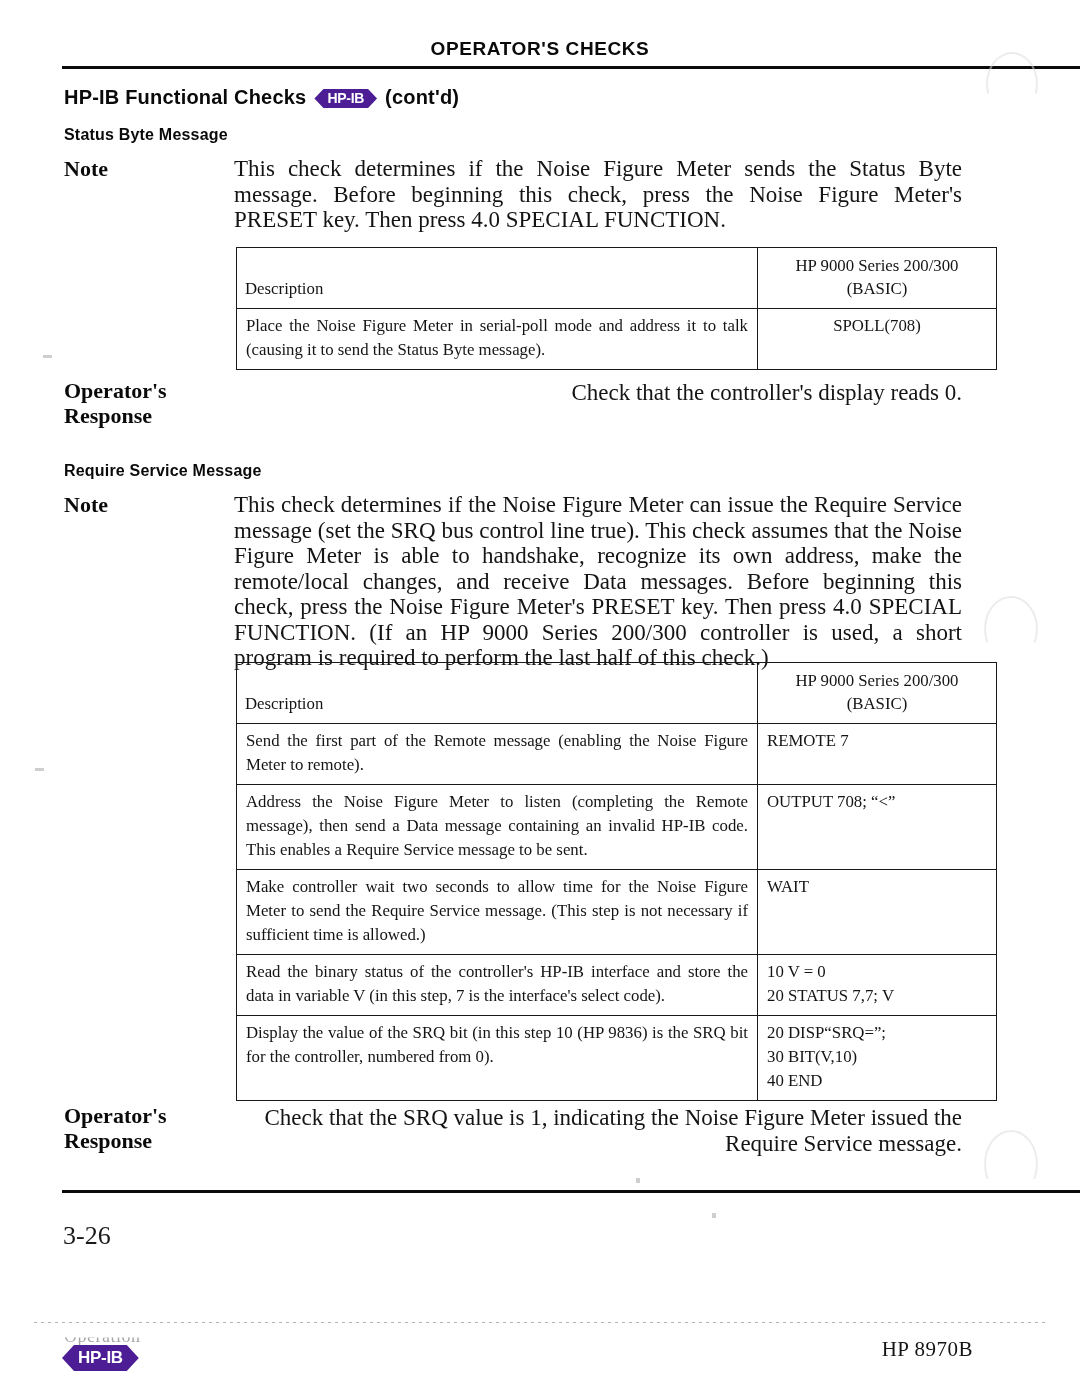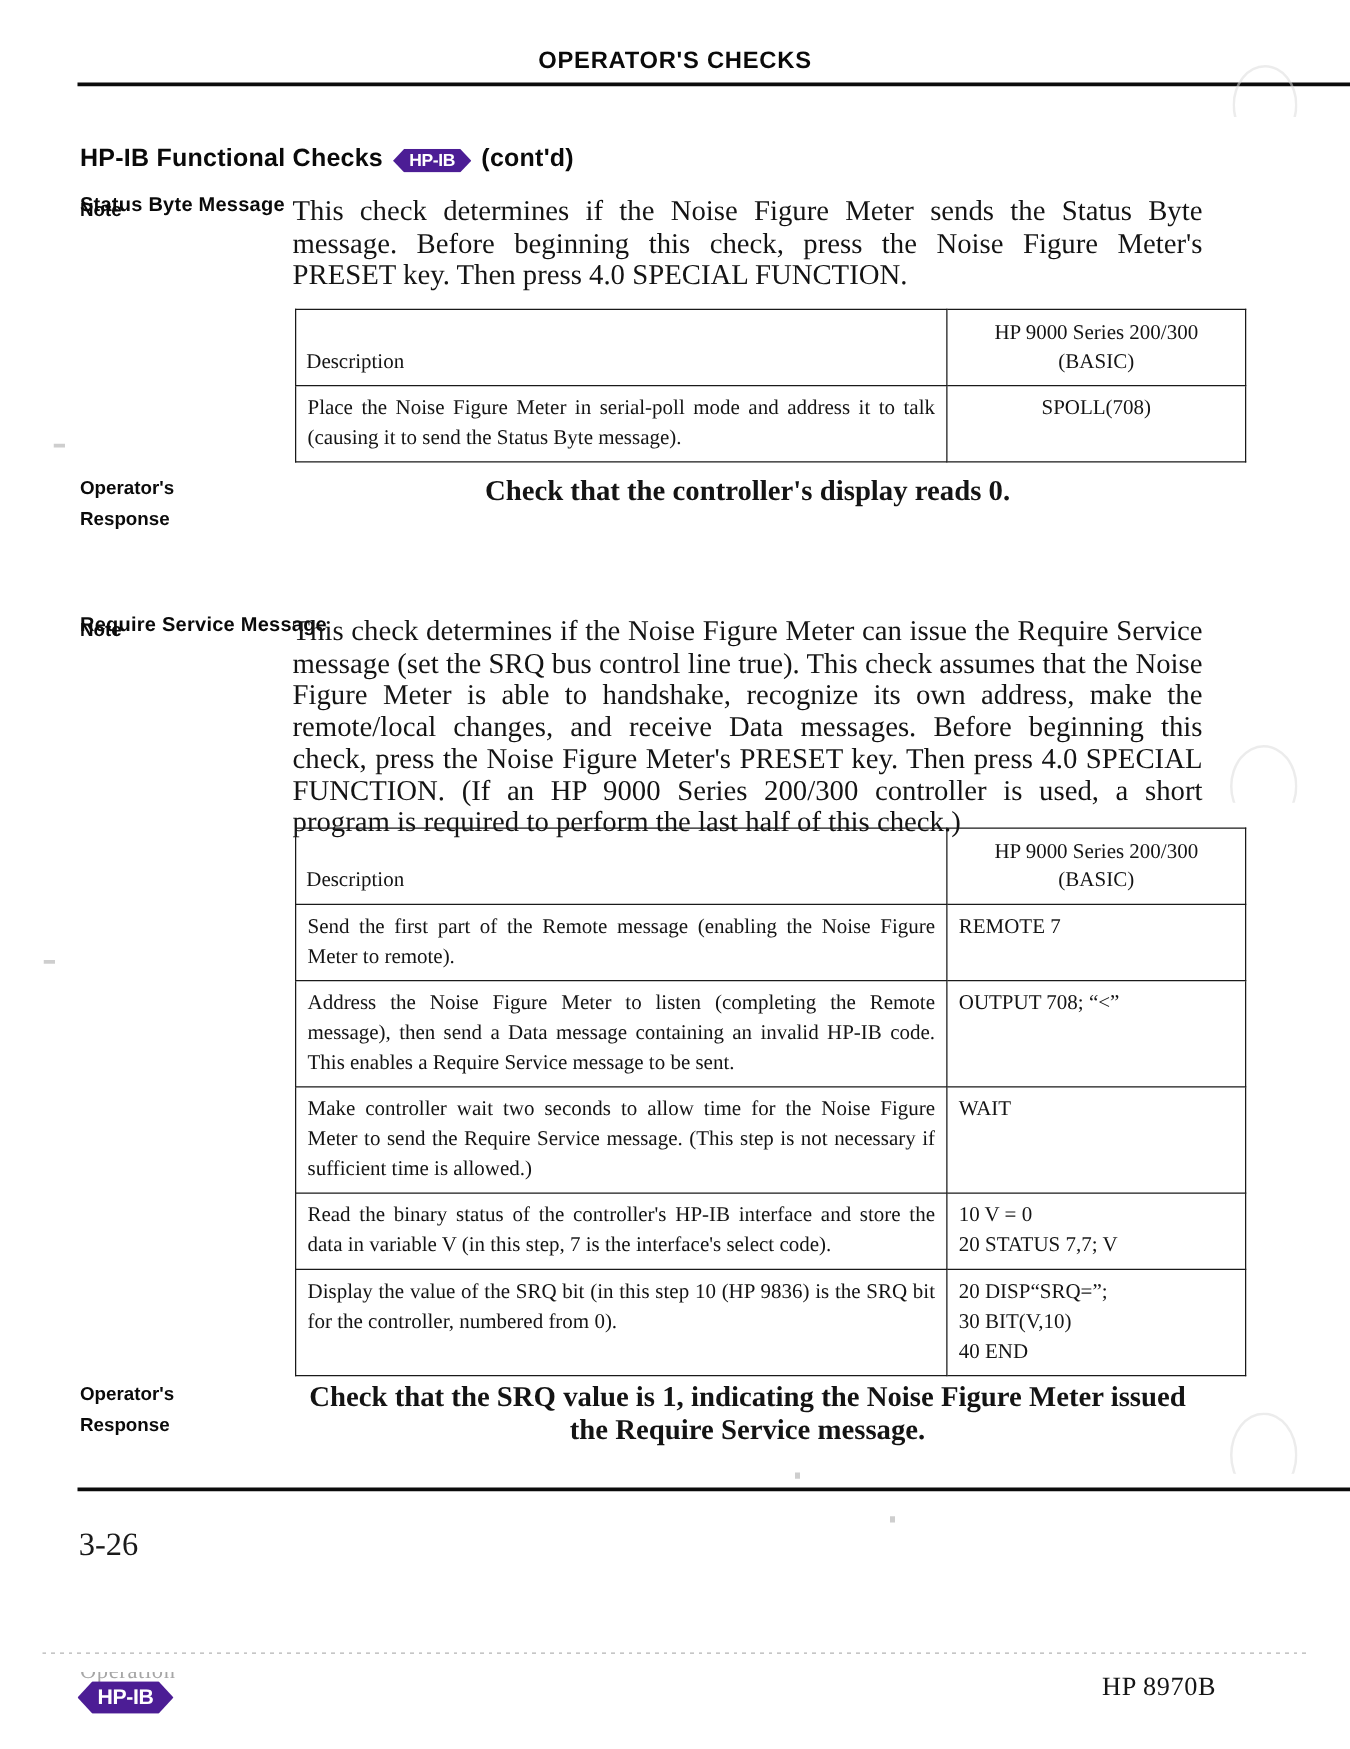--- a/index.html
+++ b/index.html
@@ -44,21 +44,20 @@
     height: 3px;
     background: #0b0b0b;
   }
   .header-rule { width: 1058px; left: 62px; }
 
   
   .h-sans-bold {
     font-family: "Liberation Sans", sans-serif;
     font-weight: bold;
     color: #0a0a0a;
-    margin-top: 30px;
   }
   .chapter-head {
     position: absolute;
     left: 64px; top: 86px;
     font-size: 20px;
     letter-spacing: 0.2px;
     display: flex;
     align-items: center;
     gap: 8px;
     white-space: nowrap;
@@ -91,41 +90,41 @@
   .hpib-badge.footer-badge {
     font-size: 17px;
     padding: 4px 16px 5px 16px;
     clip-path: polygon(0% 50%, 12px 0%, calc(100% - 12px) 0%, 100% 50%, calc(100% - 12px) 100%, 12px 100%);
   }
 
   
   .side-label {
     position: absolute;
     left: 64px;
-    font-family: Liberation Sans, sans-serif;
+    font-family: Liberation Serif, serif;
     font-weight: bold;
-    font-size: 15px;
+    font-size: 22px;
     line-height: 25px;
     color: #0a0a0a;
     white-space: pre-line;
   }
 
   
   .body-text {
     position: absolute;
     left: 234px;
     width: 728px;
     font-family: "Liberation Serif", serif;
     font-size: 23px;
     line-height: 25.5px;
     text-align: justify;
     text-justify: inter-word;
     color: #141414;
   }
-  .body-text.nojust { text-align: center; font-weight: bold; }
+  .body-text.nojust { text-align: right; }
 
   
   .tbl {
     position: absolute;
     left: 236px;
     width: 726px;
     border-collapse: collapse;
     font-family: "Liberation Serif", serif;
     font-size: 16.8px;
     color: #141414;

